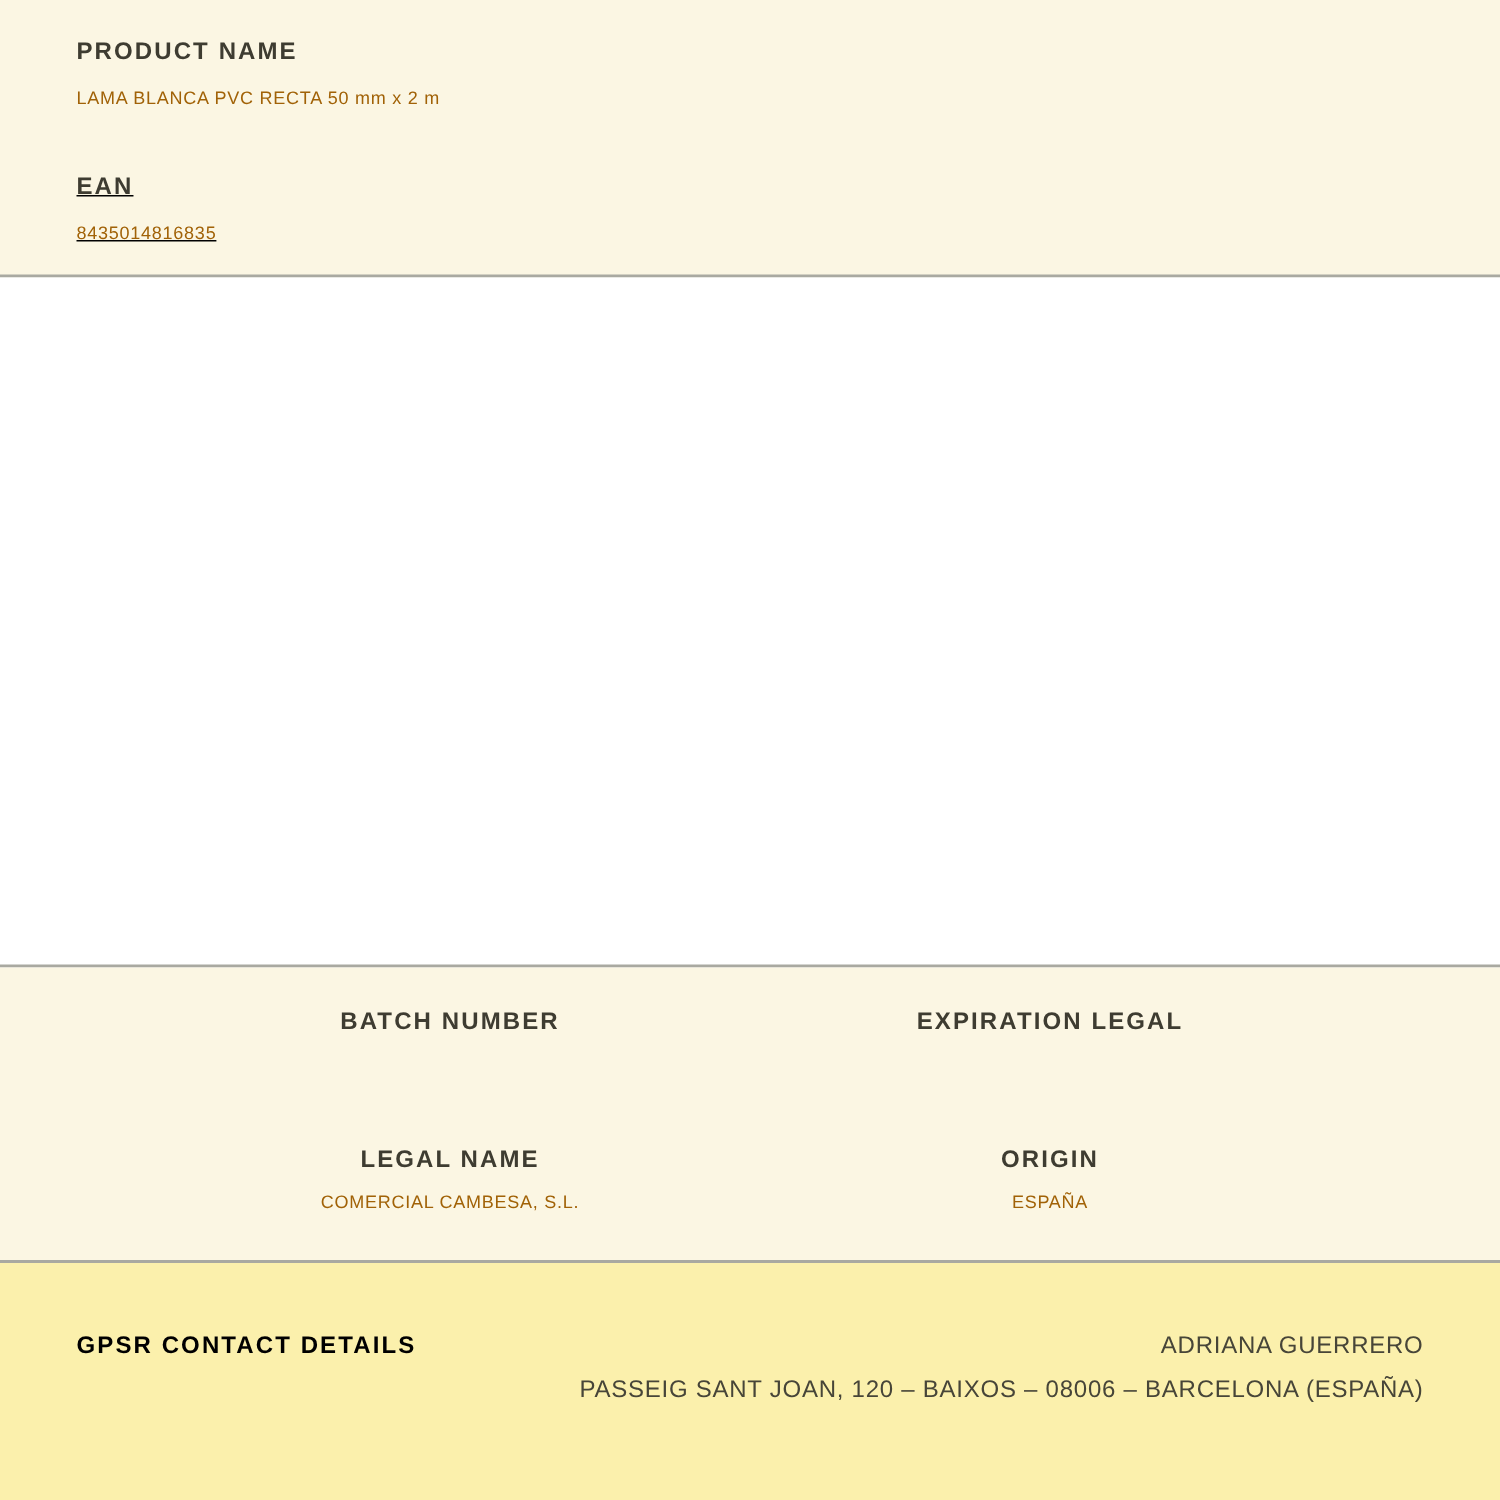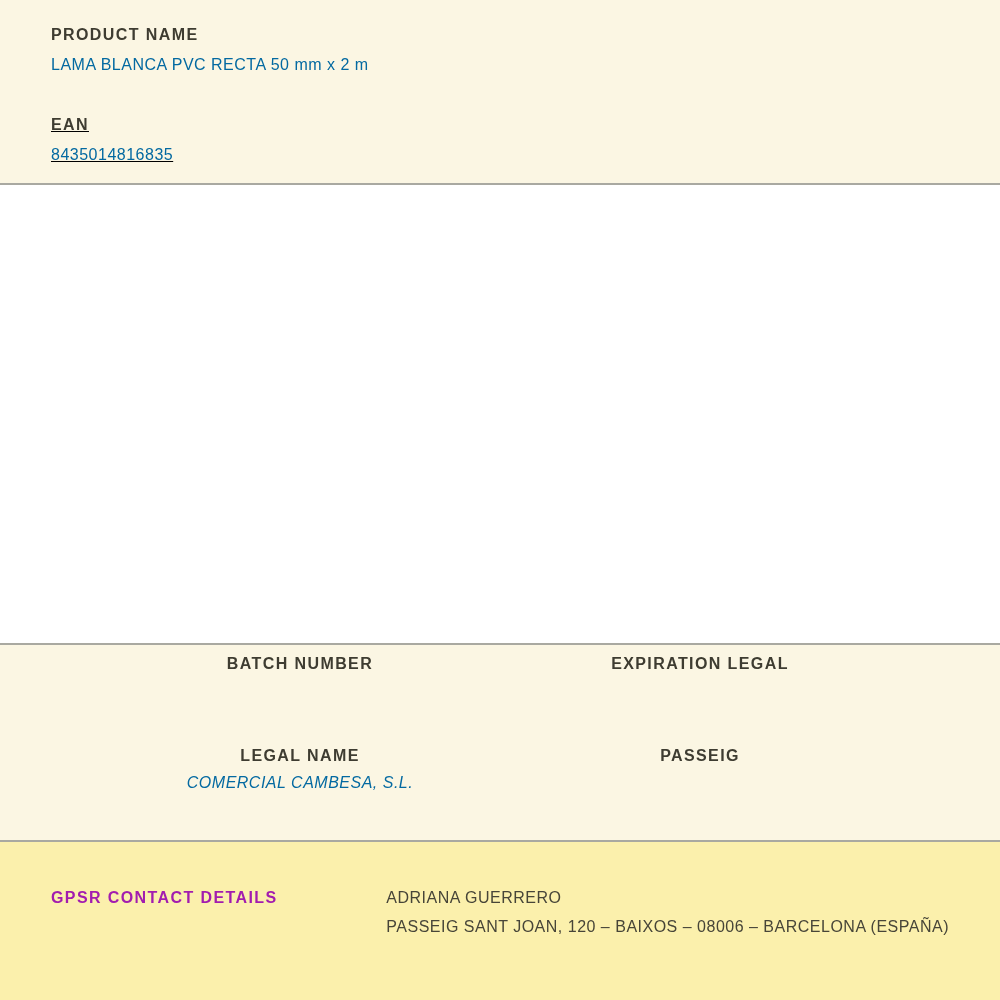--- a/index.html
+++ b/index.html
@@ -45,60 +45,60 @@
   .label {
     margin: 0;
     font-size: 16px;
     font-weight: 700;
     line-height: 20px;
     letter-spacing: 1.4px;
     color: #3E3C31;
   }
   .value {
     margin: 10px 0 0 0;
-    font-size: 16px;
+    font-size: 12px;
     font-weight: 400;
     line-height: 20px;
     letter-spacing: 0.5px;
-    color: #0369a1;
+    color: #a16207;
   }
   .field + .field { margin-top: 40px; text-decoration: underline; }
   
   .details-inner {
     width: 800px;
     margin: 0 auto;
   }
   .detail-row { display: flex; }
-  .detail-row.row1 { padding-top: 9px; }
+  .detail-row.row1 { padding-top: 27px; }
   .detail-row.row2 { margin-top: 45px; }
   .detail-cell {
     width: 400px;
     text-align: center;
   }
   .detail-cell .value {
     margin-top: 7px;
     min-height: 20px;
-    font-style: italic;
   }
   
   .contact-row {
     display: flex;
     justify-content: space-between;
     align-items: flex-start;
   }
   .contact-heading {
     margin: 0;
     font-size: 16px;
     font-weight: 700;
     line-height: 29px;
     letter-spacing: 1.4px;
-    color: #a21caf;
+    color: #000000;
     white-space: nowrap;
   }
   .contact-block {
+    text-align: right;
   }
   .contact-block p {
     margin: 0;
     font-size: 16px;
     font-weight: 400;
     line-height: 29px;
     letter-spacing: 0.5px;
     color: #474538;
     white-space: nowrap;
   }
@@ -132,21 +132,22 @@
           <h3 class="label">EXPIRATION LEGAL</h3>
           <p class="value"></p>
         </div>
       </div>
       <div class="detail-row row2">
         <div class="detail-cell">
           <h3 class="label">LEGAL NAME</h3>
           <p class="value">COMERCIAL CAMBESA, S.L.</p>
         </div>
         <div class="detail-cell">
-          <h3 class="label">PASSEIG</h3>
+          <h3 class="label">ORIGIN</h3>
+          <p class="value">ESPAÑA</p>
         </div>
       </div>
     </div>
   </section>
 
   <section class="contact-section">
     <div class="contact-row">
       <h2 class="contact-heading">GPSR CONTACT DETAILS</h2>
       <div class="contact-block">
         <p>ADRIANA GUERRERO</p>

